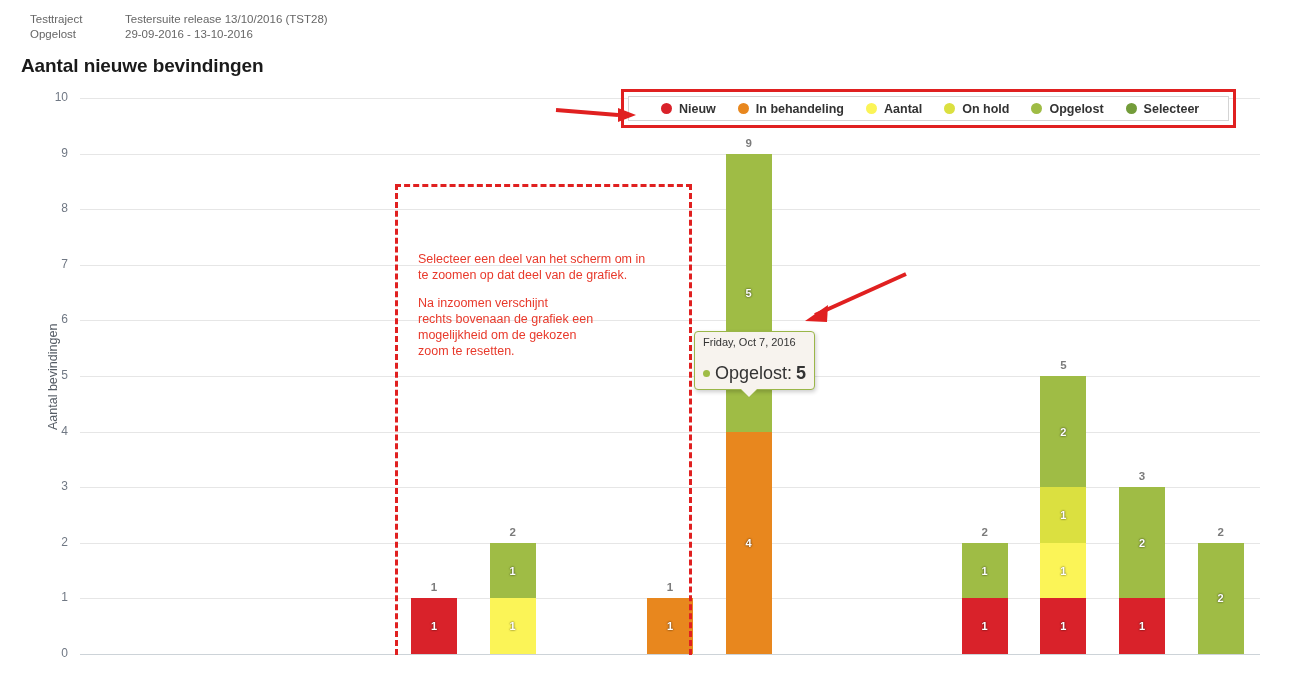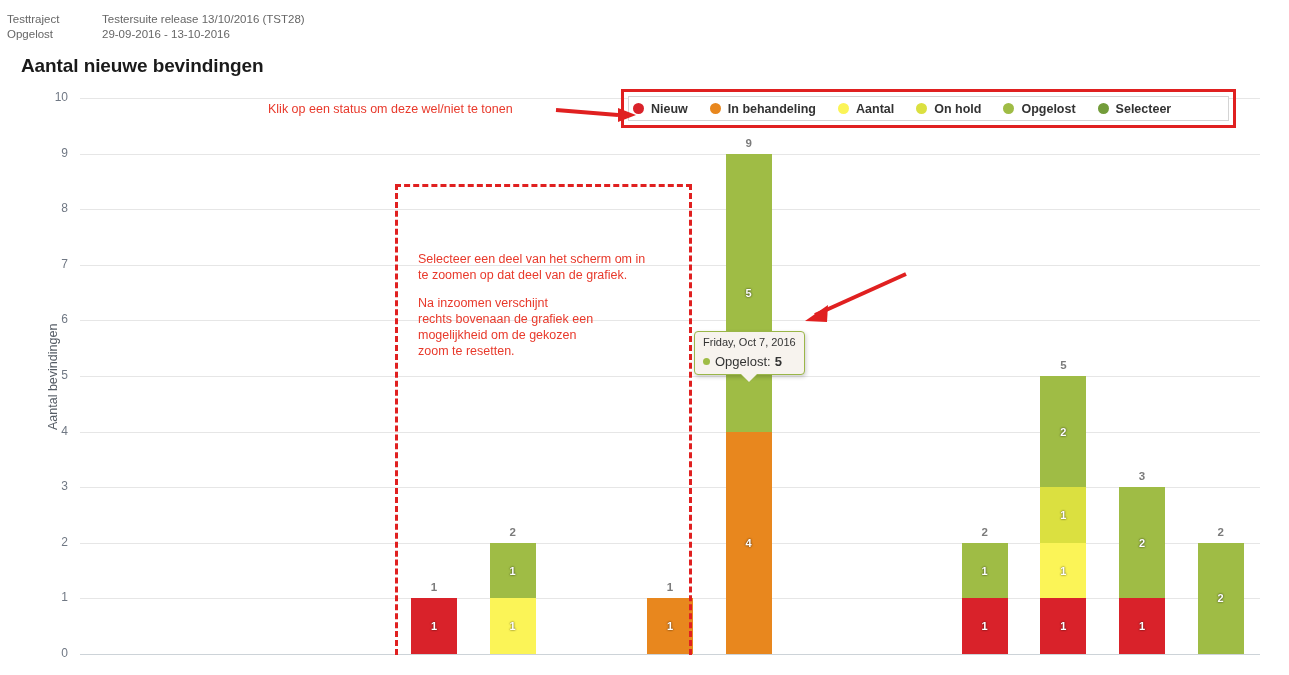--- a/index.html
+++ b/index.html
@@ -16,21 +16,21 @@
     width: 1289px;
     height: 675px;
     overflow: hidden;
     background: #fff;
     border-right: 1px solid #e3e3e3;
   }
 
   
   .meta {
     position: absolute;
-    left: 7px;
+    left: 30px;
     top: 12px;
     font-size: 11.5px;
     color: #666;
     line-height: 15px;
   }
   .meta-row { display: flex; }
   .meta-key { width: 95px; color: #666; }
   .meta-val { color: #666; }
 
   .page-title {
@@ -121,21 +121,21 @@
     position: absolute;
     left: 628px;
     top: 96px;
     width: 601px;
     height: 25px;
     border: 1px solid #d4d4d4;
     background: #fff;
     box-sizing: border-box;
     display: flex;
     align-items: center;
-    padding-left: 4px;
+    padding-left: 32px;
   }
   .legend-item {
     display: flex;
     align-items: center;
     margin-right: 22px;
     cursor: pointer;
   }
   .legend-dot {
     width: 11px;
     height: 11px;
@@ -191,26 +191,26 @@
     padding: 4px 8px 5px 8px;
     box-shadow: 1px 2px 4px rgba(0,0,0,.2);
     z-index: 30;
   }
   .tooltip-title {
     font-size: 11px;
     color: #333;
     white-space: nowrap;
   }
   .tooltip-row {
-    font-size: 13px;
+    font-size: 18px;
     color: #333;
     display: flex;
     align-items: center;
     white-space: nowrap;
-    margin-top: 6px;
+    margin-top: 15px;
   }
   .tooltip-dot {
     width: 7px;
     height: 7px;
     border-radius: 50%;
     margin-right: 5px;
   }
   .tooltip-val { font-weight: bold; margin-left: 4px; }
   .tooltip-tail {
     position: absolute;
@@ -336,21 +336,20 @@
       <div class="legend-item">
         <span class="legend-dot" style="background: rgb(159, 188, 69);"></span>
         <span class="legend-label">Opgelost</span>
       </div>
       <div class="legend-item">
         <span class="legend-dot" style="background: rgb(115, 156, 58);"></span>
         <span class="legend-label">Selecteer</span>
       </div>
     </div>
 
-  <div class="anno anno-legend">Klik op een status om deze wel/niet te tonen</div>
   <div class="anno anno-zoom-1">Selecteer een deel van het scherm om in
 te zoomen op dat deel van de grafiek.</div>
   <div class="anno anno-zoom-2">Na inzoomen verschijnt
 rechts bovenaan de grafiek een
 mogelijkheid om de gekozen
 zoom te resetten.</div>
 
   <svg class="arrow-svg">
     <g>
       <line x1="556" y1="110" x2="618" y2="115" stroke="#e02020" stroke-width="4"></line>

